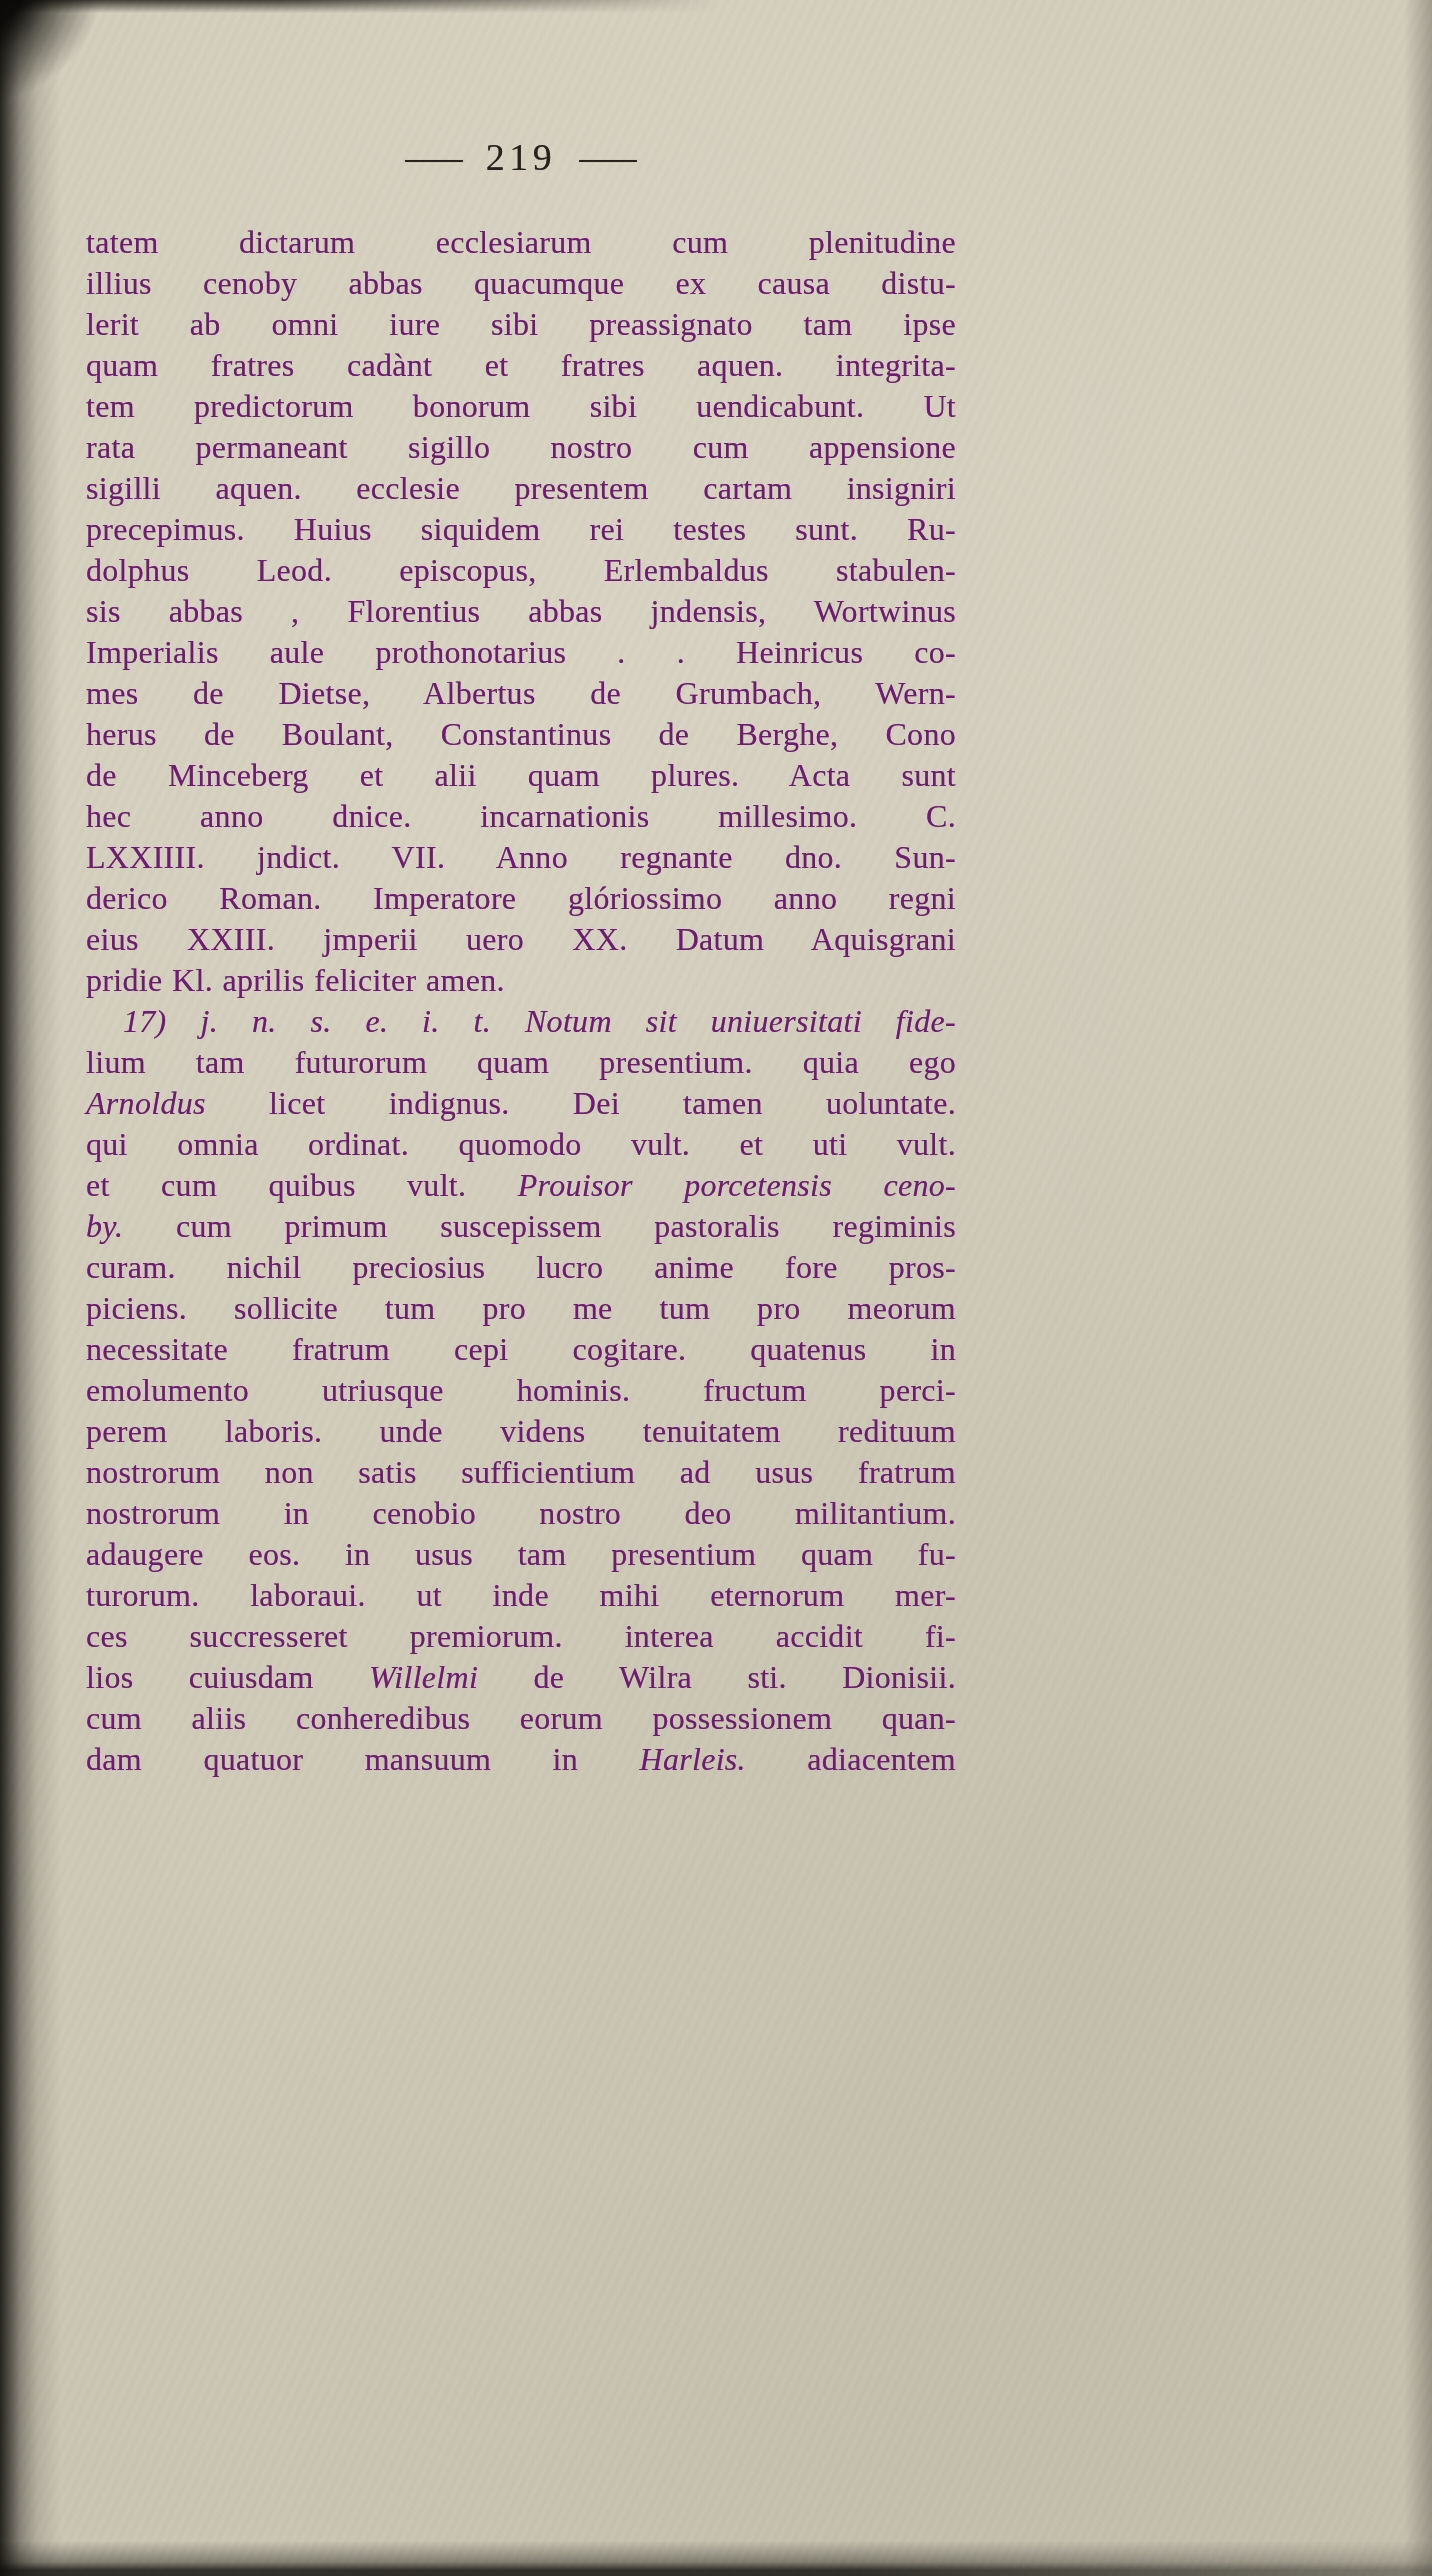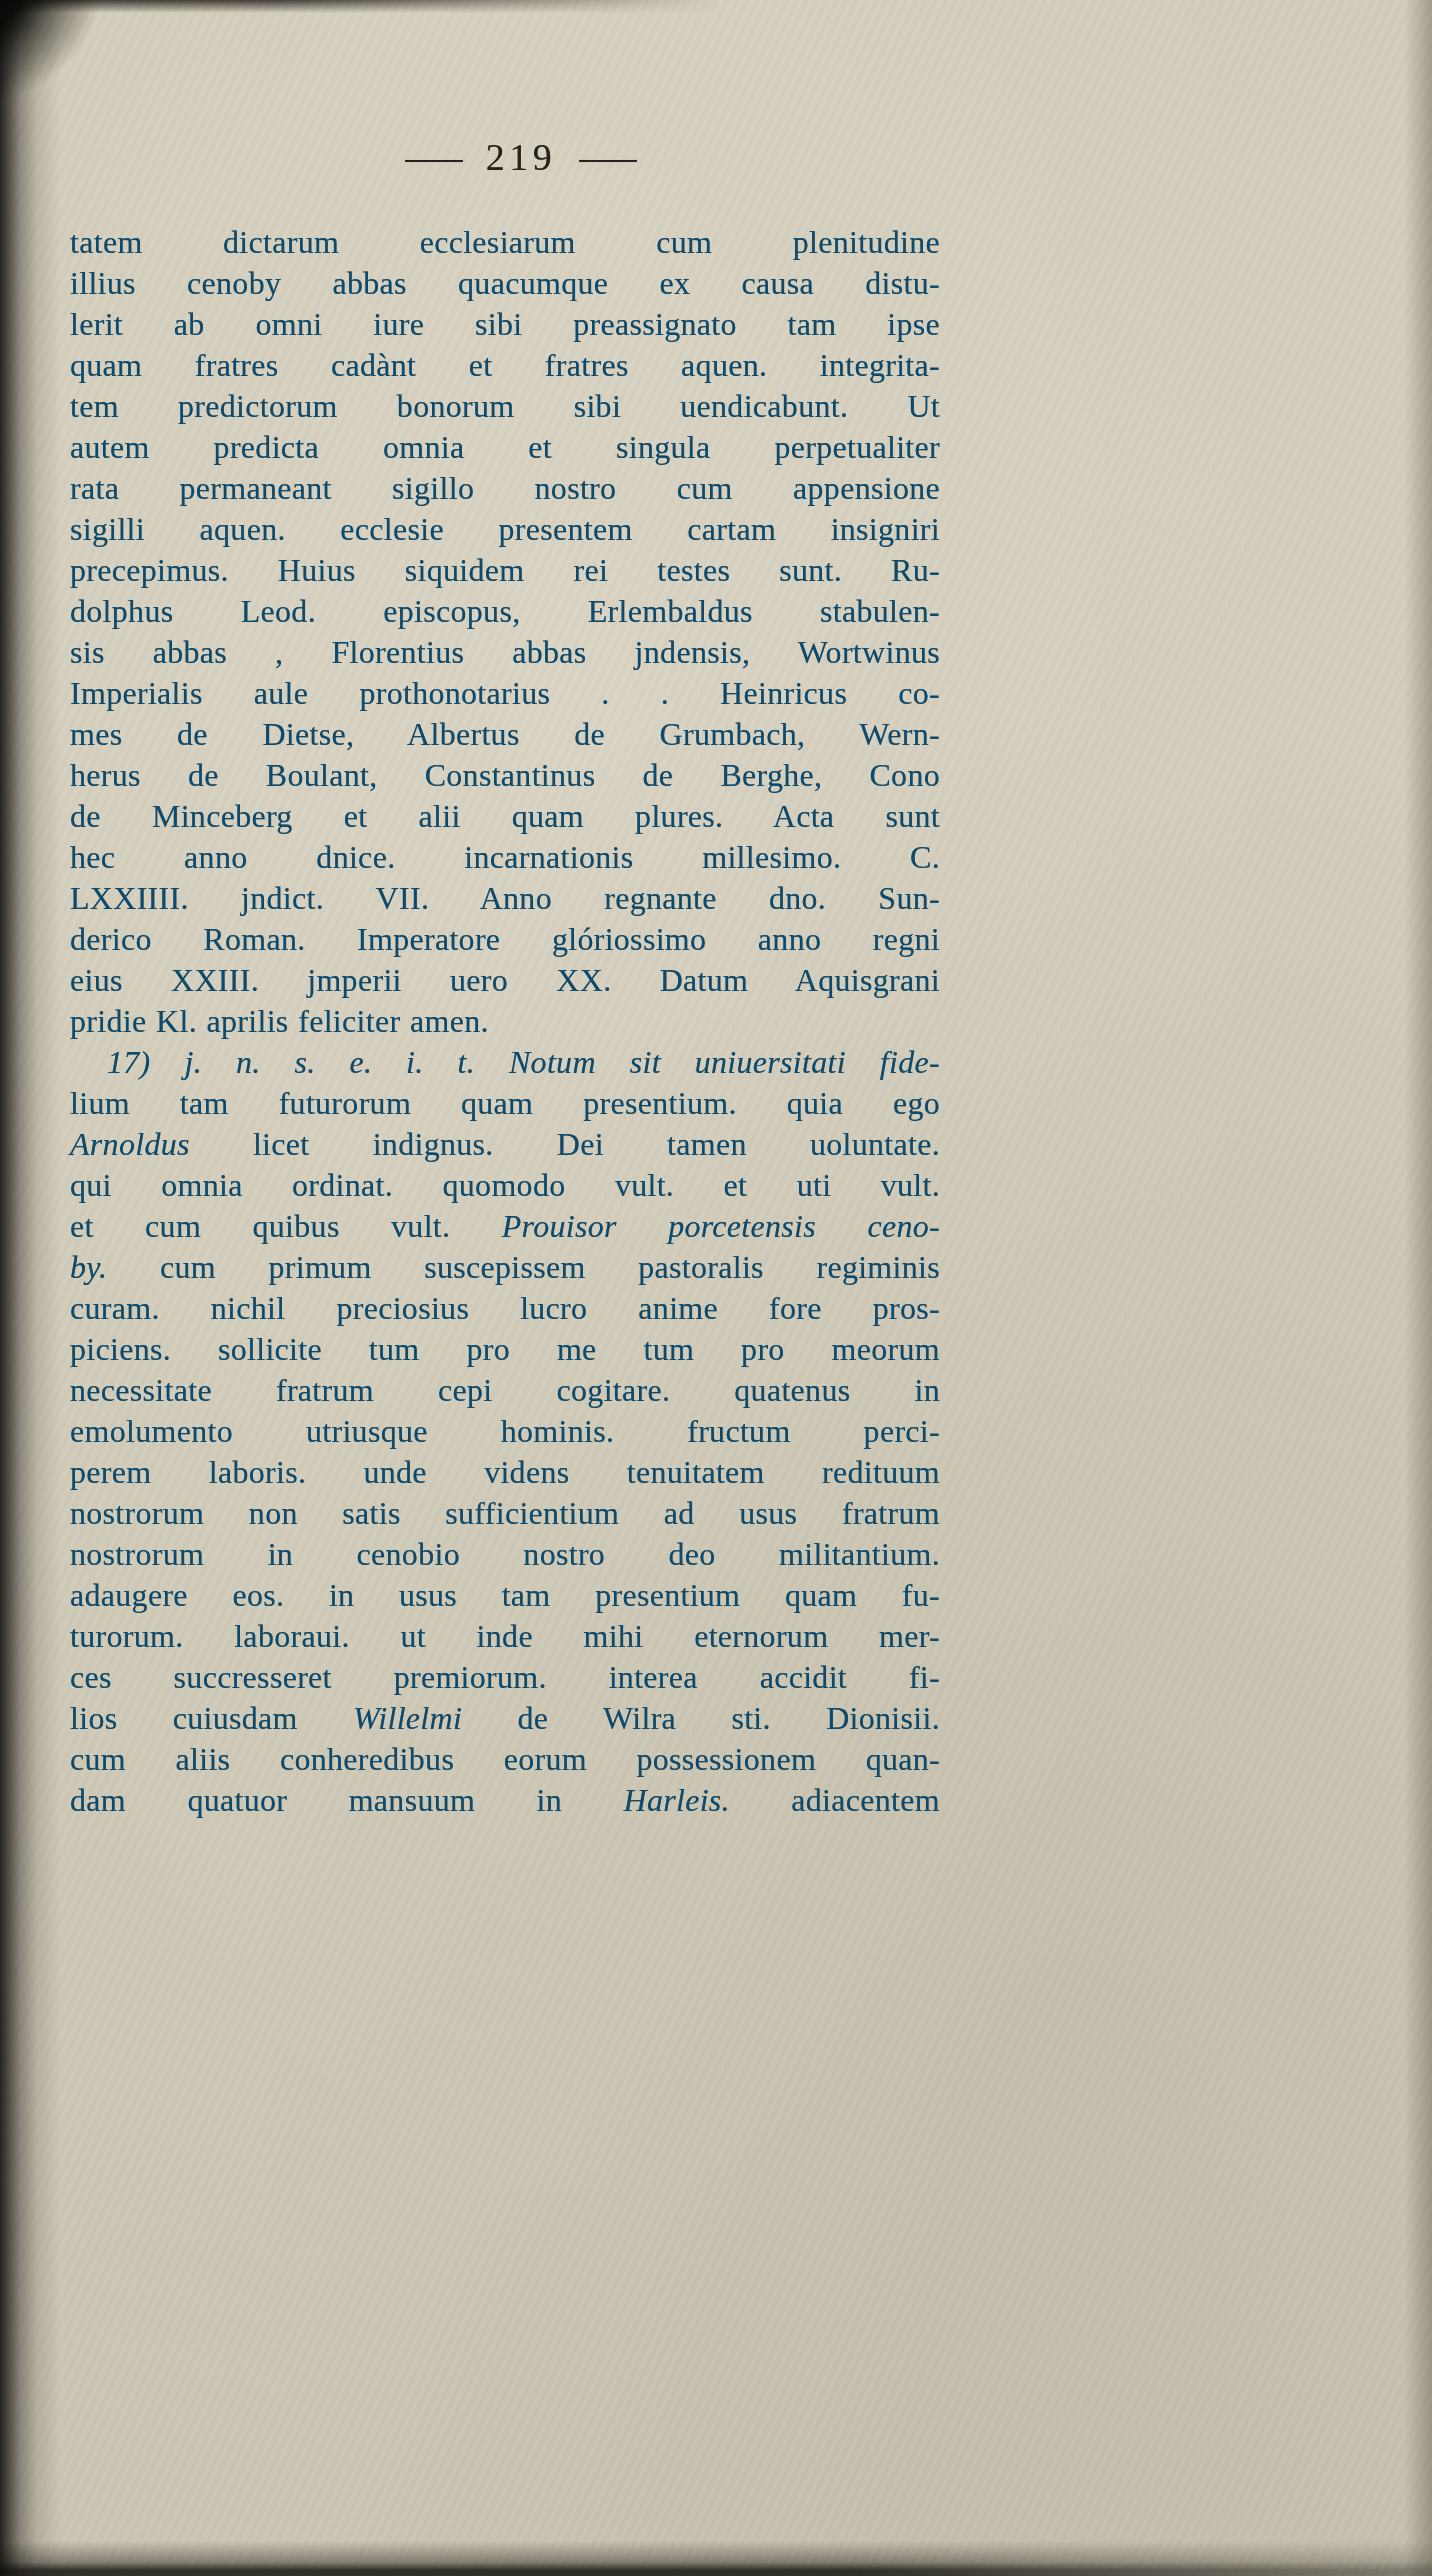--- a/index.html
+++ b/index.html
@@ -67,23 +67,23 @@
     letter-spacing: 0;
   }
   .pagehead .pagenum {
     display: inline-block;
     margin: 0 33px;
     letter-spacing: 4.5px;
   }
   
   .textblock {
     position: absolute;
-    left: 70px; top: 222px; width: 870px;
+    left: 86px; top: 222px; width: 870px;
     font-size: 32px;
-    color: #0c4a6e;
+    color: #701a75;
     letter-spacing: 0.3px;
     word-spacing: 1.3px;
     text-shadow: 0 0 0.6px rgba(41,38,31,0.5);
   }
   .line {
     height: 41px;
     line-height: 41px;
     text-align: justify;
     text-align-last: justify;
   }
@@ -106,21 +106,20 @@
   <div class="pagehead">
     <span class="dash">—</span><span class="pagenum">219</span><span class="dash">—</span>
   </div>
 
   <div class="textblock" id="textblock">
       <div class="line"><span class="rm">tatem dictarum ecclesiarum cum plenitudine</span></div>
       <div class="line"><span class="rm">illius cenoby abbas quacumque ex causa distu-</span></div>
       <div class="line"><span class="rm">lerit ab omni iure sibi preassignato tam ipse</span></div>
       <div class="line"><span class="rm">quam fratres cadànt et fratres aquen. integrita-</span></div>
       <div class="line"><span class="rm">tem predictorum bonorum sibi uendicabunt. Ut</span></div>
-      <div class="line"><span class="rm">autem predicta omnia et singula perpetualiter</span></div>
       <div class="line"><span class="rm">rata permaneant sigillo nostro cum appensione</span></div>
       <div class="line"><span class="rm">sigilli aquen. ecclesie presentem cartam insigniri</span></div>
       <div class="line"><span class="rm">precepimus. Huius siquidem rei testes sunt. Ru-</span></div>
       <div class="line"><span class="rm">dolphus Leod. episcopus, Erlembaldus stabulen-</span></div>
       <div class="line"><span class="rm">sis abbas , Florentius abbas jndensis, Wortwinus</span></div>
       <div class="line"><span class="rm">Imperialis aule prothonotarius . . Heinricus co-</span></div>
       <div class="line"><span class="rm">mes de Dietse, Albertus de Grumbach, Wern-</span></div>
       <div class="line"><span class="rm">herus de Boulant, Constantinus de Berghe, Cono</span></div>
       <div class="line"><span class="rm">de Minceberg et alii quam plures. Acta sunt</span></div>
       <div class="line"><span class="rm">hec anno dnice. incarnationis millesimo. C.</span></div>

